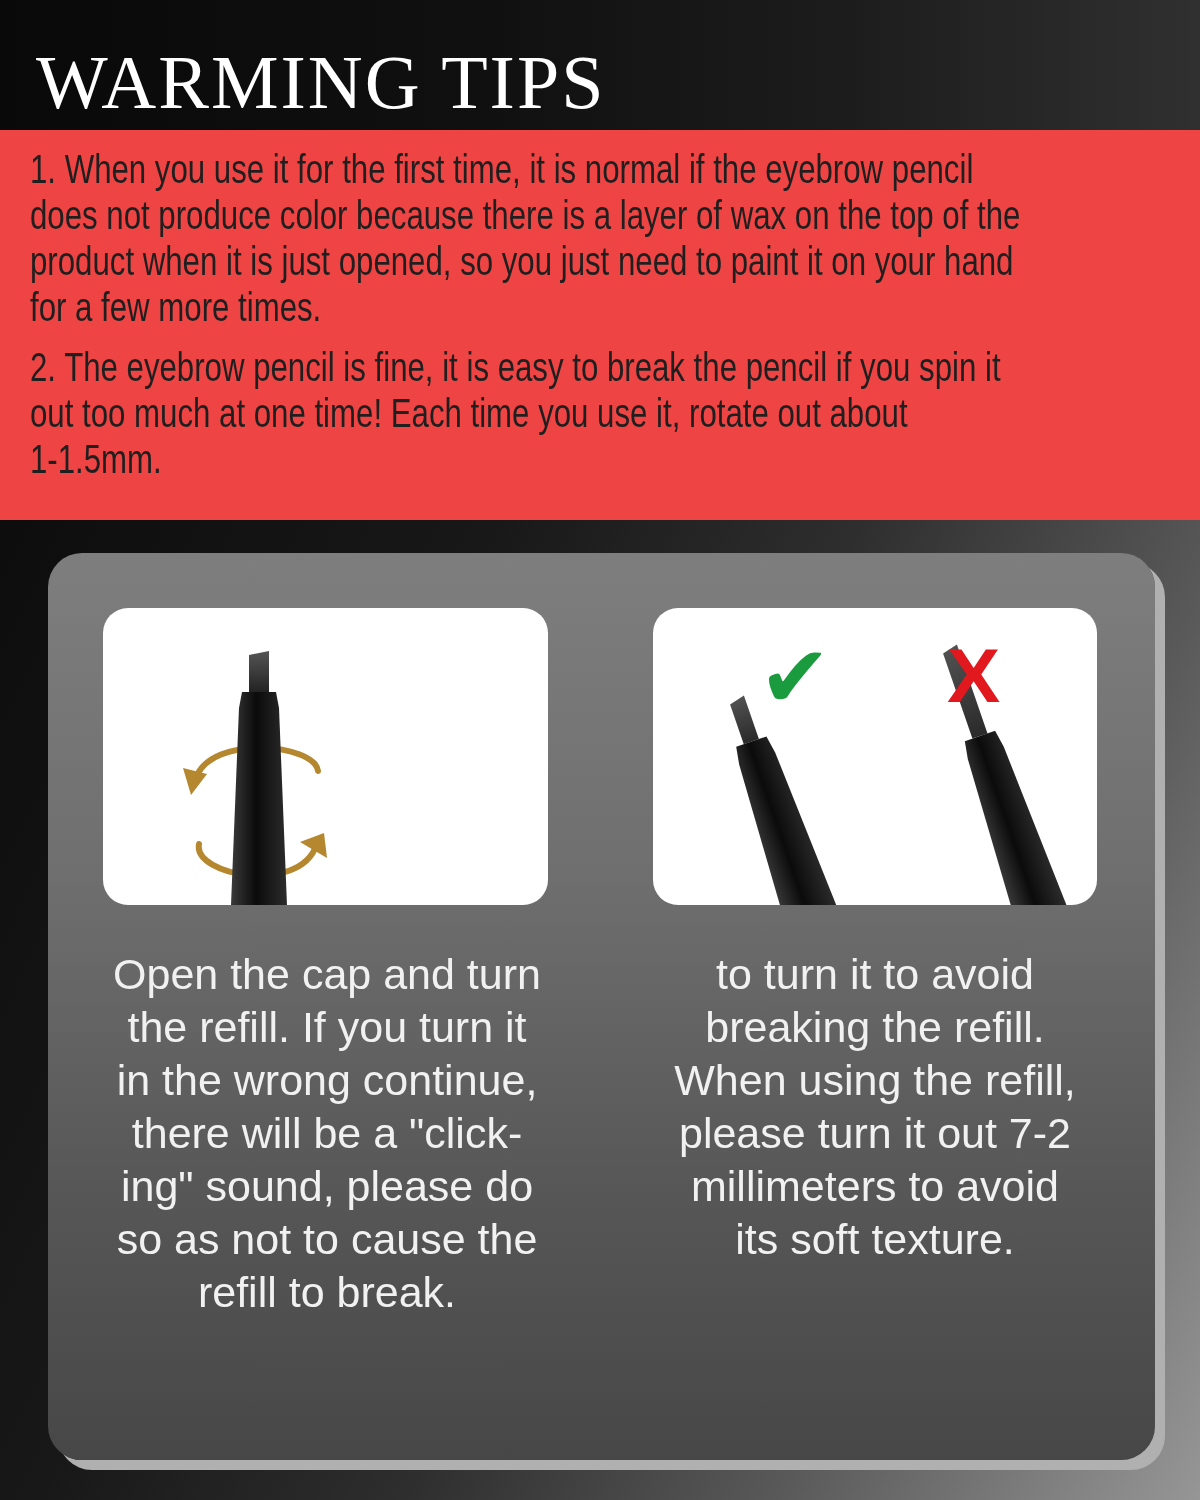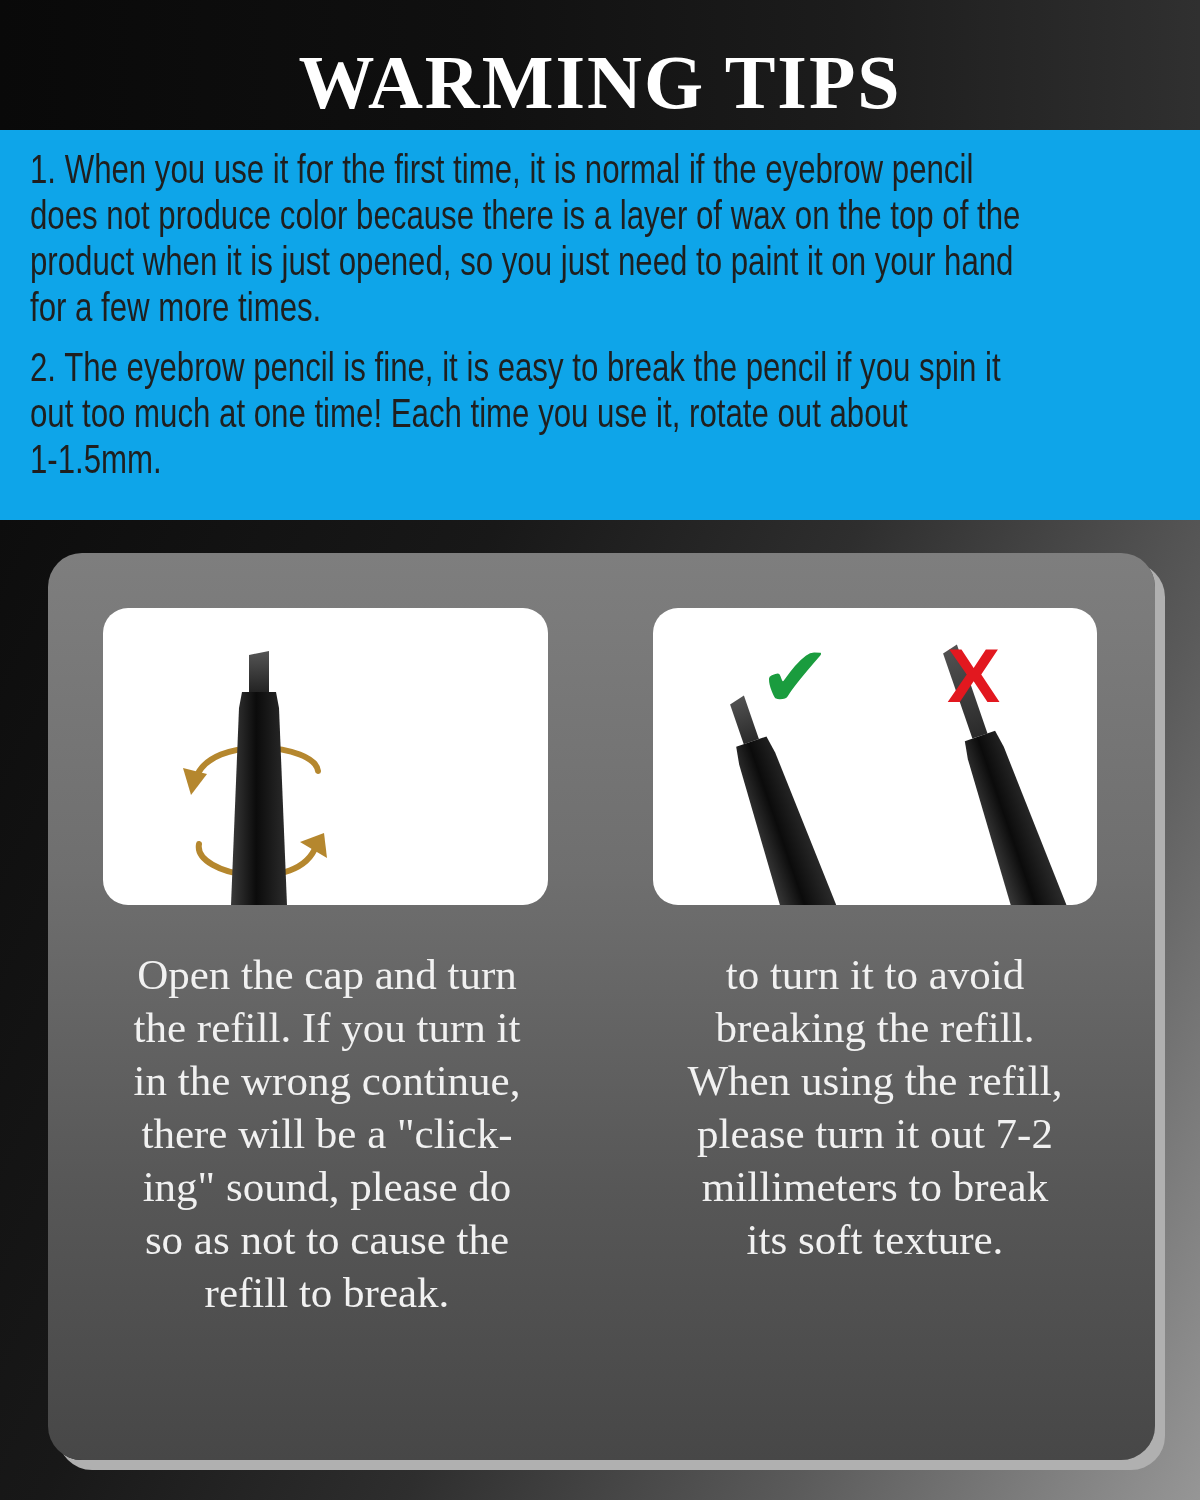--- a/index.html
+++ b/index.html
@@ -6,26 +6,26 @@
   .page{
     position:relative;width:1200px;height:1500px;overflow:hidden;
     background:#ffffff;font-family:"Liberation Sans",sans-serif;
   }
   
   .titlebar{
     position:absolute;left:0;top:0;width:1200px;height:130px;
     background:linear-gradient(90deg,#090909 0%,#101010 40%,#1c1c1c 70%,#303030 100%);
   }
   .titlebar h1{
-    margin:0;margin-top:44px;text-align:center;
-    font-family:"Liberation Serif",serif;font-weight:bold;
-    font-size:76px;line-height:76px;letter-spacing:2px;color:#ffffff;
+    margin:0;margin-top:44px;
+    font-family:"Liberation Serif",serif;font-weight:normal;
+    font-size:76px;line-height:76px;letter-spacing:2px;color:#ffffff;padding-left:36px;
   }
   
-  .intro{position:absolute;left:0;top:130px;width:1200px;height:390px;background:#0ea5e9;}
+  .intro{position:absolute;left:0;top:130px;width:1200px;height:390px;background:#ef4444;}
   .para{position:absolute;left:30px;}
   .para-1{top:16px;}
   .para-2{top:214px;}
   .tline{
     white-space:nowrap;font-size:40px;line-height:46px;color:#1f1f1f;
     transform:scaleX(0.78);transform-origin:left top;
   }
   
   .dark{
     position:absolute;left:0;top:520px;width:1200px;height:980px;
@@ -42,21 +42,21 @@
   }
   .card-left{left:55px;}
   .card-right{left:605px;width:444px;}
   .card svg{position:absolute;left:0;top:0;}
   .mark{position:absolute;font-weight:bold;line-height:1;}
   .check{left:106px;top:26px;font-size:86px;color:var(--check-green,#1a9c3e);font-family:"DejaVu Sans",sans-serif;}
   .cross{left:294px;top:30px;font-size:76px;color:var(--cross-red,#e2181f);font-family:"Liberation Sans",sans-serif;transform:scaleX(1.05);transform-origin:left top;}
   
   .caption{
     position:absolute;top:395px;text-align:center;
-    font-family:Liberation Serif, serif;font-size:43px;line-height:53px;color:#f1f1f1;
+    font-family:Liberation Sans, sans-serif;font-size:43px;line-height:53px;color:#f1f1f1;
   }
   .caption .cline{white-space:nowrap;}
   .caption-left{left:14px;width:530px;}
   .caption-right{left:564px;width:526px;}
   .arrow{stroke:var(--arrow-gold,#b5872e);stroke-width:6;fill:none;stroke-linecap:round;}
   .arrowhead{fill:var(--arrow-gold,#b5872e);stroke:none;}
 </style>
 </head>
 <body>
 
@@ -143,19 +143,19 @@
         <div class="cline">ing" sound, please do</div>
         <div class="cline">so as not to cause the</div>
         <div class="cline">refill to break.</div>
       </div>
 
       <div class="caption caption-right">
         <div class="cline">to turn it to avoid</div>
         <div class="cline">breaking the refill.</div>
         <div class="cline">When using the refill,</div>
         <div class="cline">please turn it out 7-2</div>
-        <div class="cline">millimeters to break</div>
+        <div class="cline">millimeters to avoid</div>
         <div class="cline">its soft texture.</div>
       </div>
 
     </div>
   </section>
 </div>
 
 </body></html>

